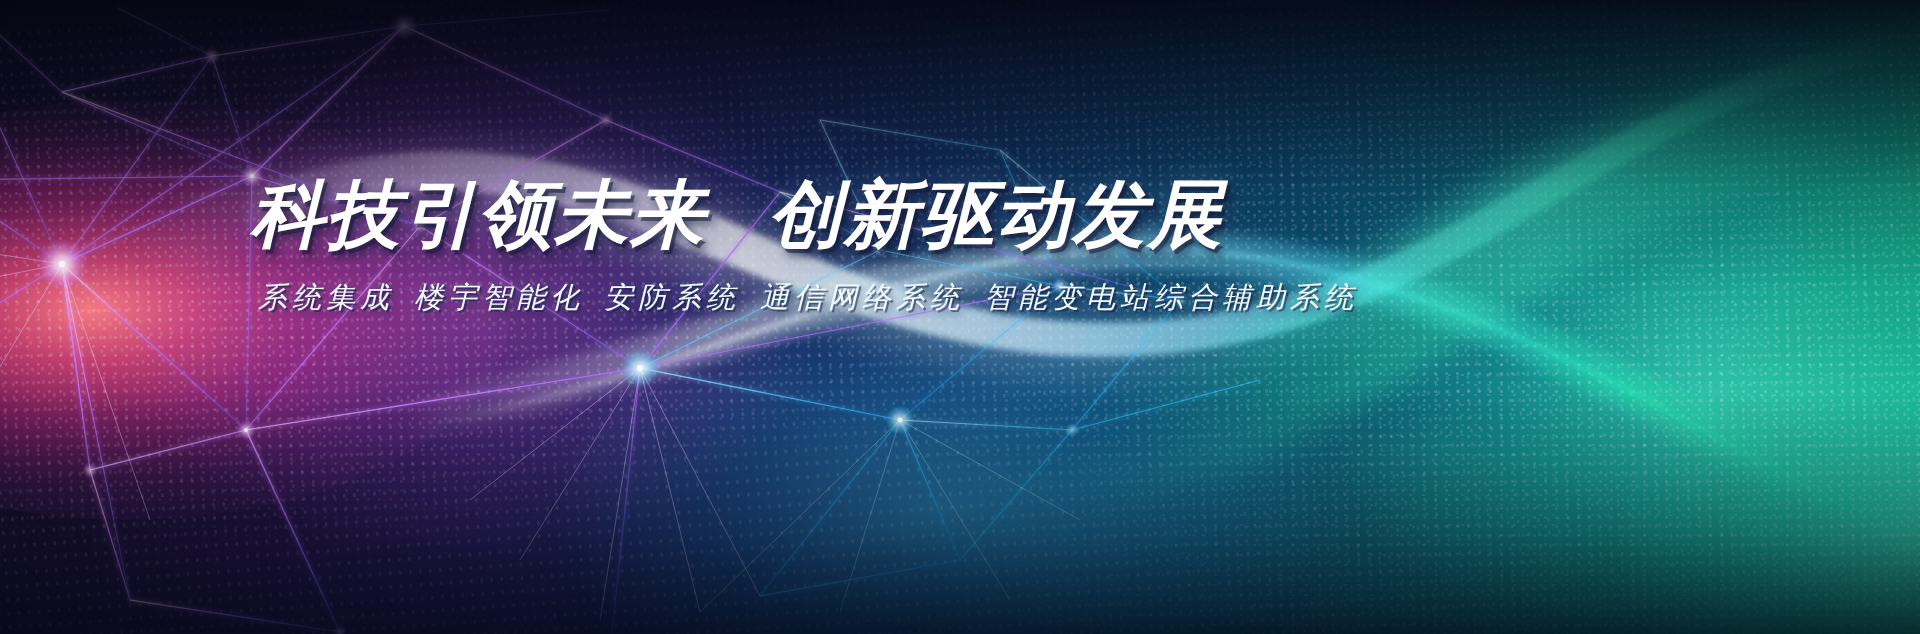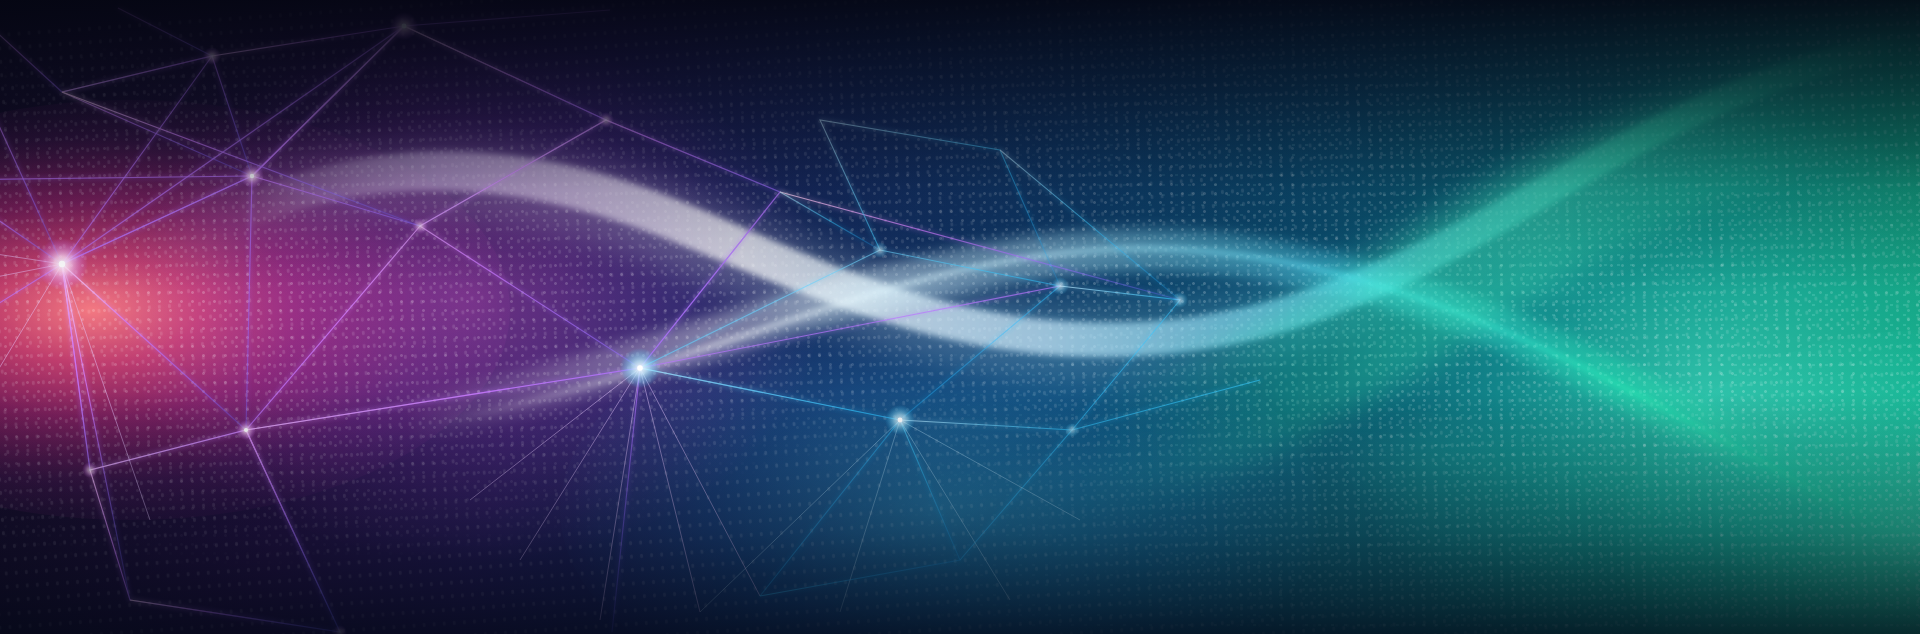--- a/index.html
+++ b/index.html
@@ -373,14 +373,19 @@
       <circle cx="1060" cy="286" r="9" fill="url(#gNodeC)" opacity=".6"></circle>
       <circle cx="880" cy="250" r="8" fill="url(#gNodeC)" opacity=".55"></circle>
       <circle cx="1180" cy="300" r="8" fill="url(#gNodeC)" opacity=".5"></circle>
       <circle cx="1072" cy="430" r="7" fill="url(#gNodeC)" opacity=".5"></circle>
     </g>
   </svg>
 
   <div class="layer top-dark"></div>
   <div class="layer bottom-dark"></div>
 
+  <div class="copy">
+    <h1 class="headline"><span>科技引领未来</span><span class="gap"></span><span>创新驱动发展</span></h1>
+
+    <p class="subline"><span>系统集成</span><span class="sgap"></span><span>楼宇智能化</span><span class="sgap"></span><span>安防系统</span><span class="sgap"></span><span>通信网络系统</span><span class="sgap"></span><span>智能变电站综合辅助系统</span></p>
+  </div>
 
 </div>
 
 </body></html>

